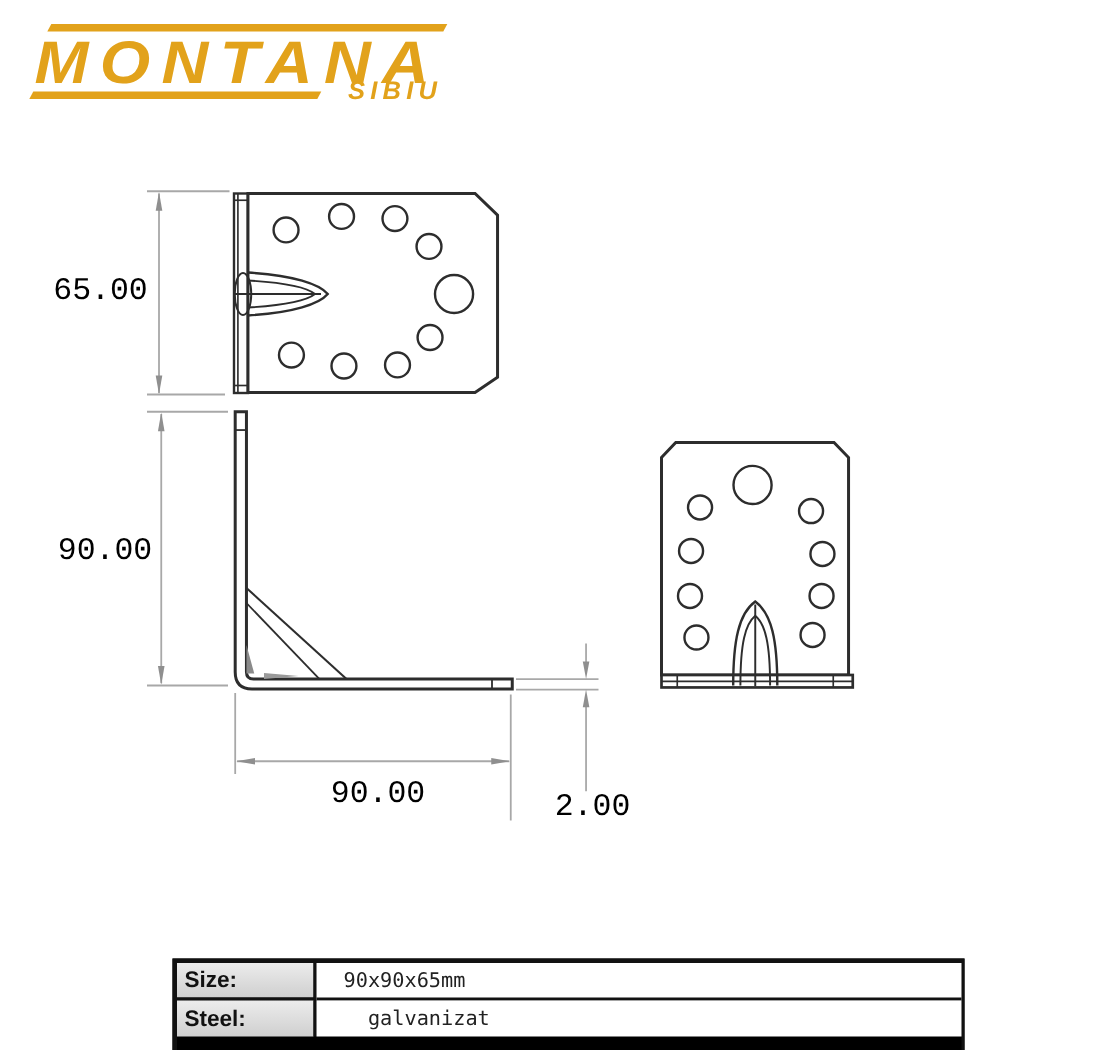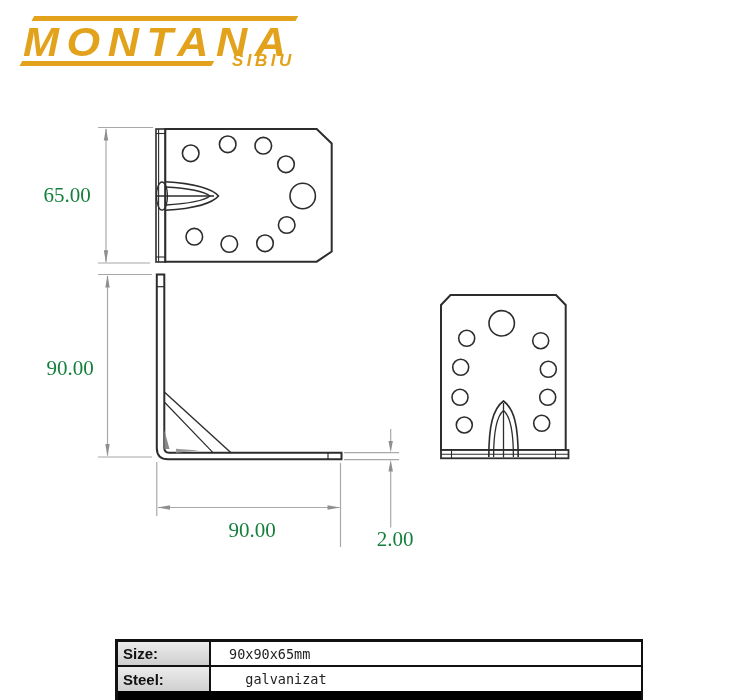--- a/index.html
+++ b/index.html
@@ -19,21 +19,21 @@
   }
   .logo .city{
     position:absolute;left:196px;top:44px;line-height:1;
     font-size:17px;font-weight:bold;font-style:italic;color:var(--gold);
     letter-spacing:3.5px;white-space:nowrap;margin-left:16px;
   }
   
   .sheet{position:absolute;left:0;top:0;width:745px;height:700px;}
   .dim-label{
     position:absolute;transform:translate(-50%,-50%);
-    font-family:Liberation Serif, serif;font-size:21px;color:#15803d;
+    font-family:Liberation Mono, monospace;font-size:21px;color:#000000;
     white-space:nowrap;line-height:1;
   }
   .dim-label.boxed{background:#ffffff;padding:1px 3px;}
   
   .spec{
     position:absolute;left:115px;top:603px;width:523px;
     border:3px solid #111;border-right-width:2px;
     display:grid;grid-template-columns:93px 1fr;grid-template-rows:25px 24px 24px 16px;
     background:#000000;
     margin-top:36px;

